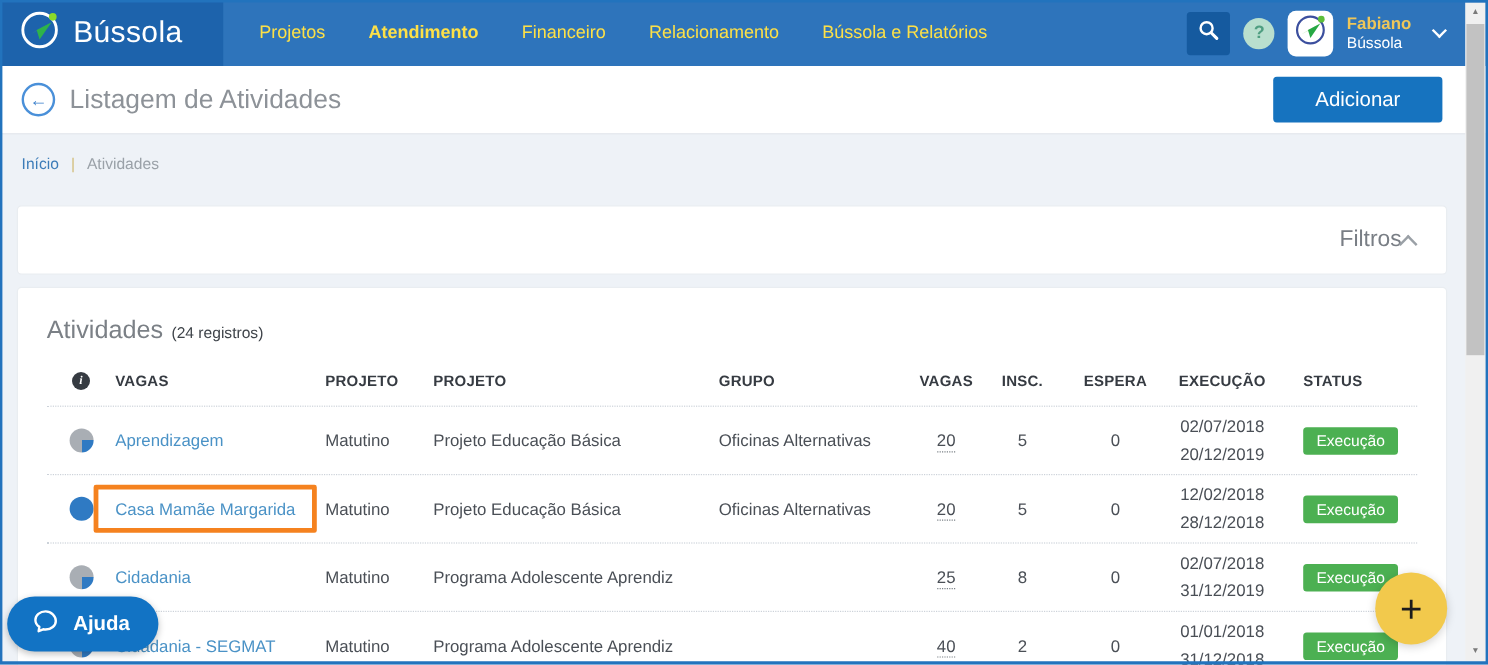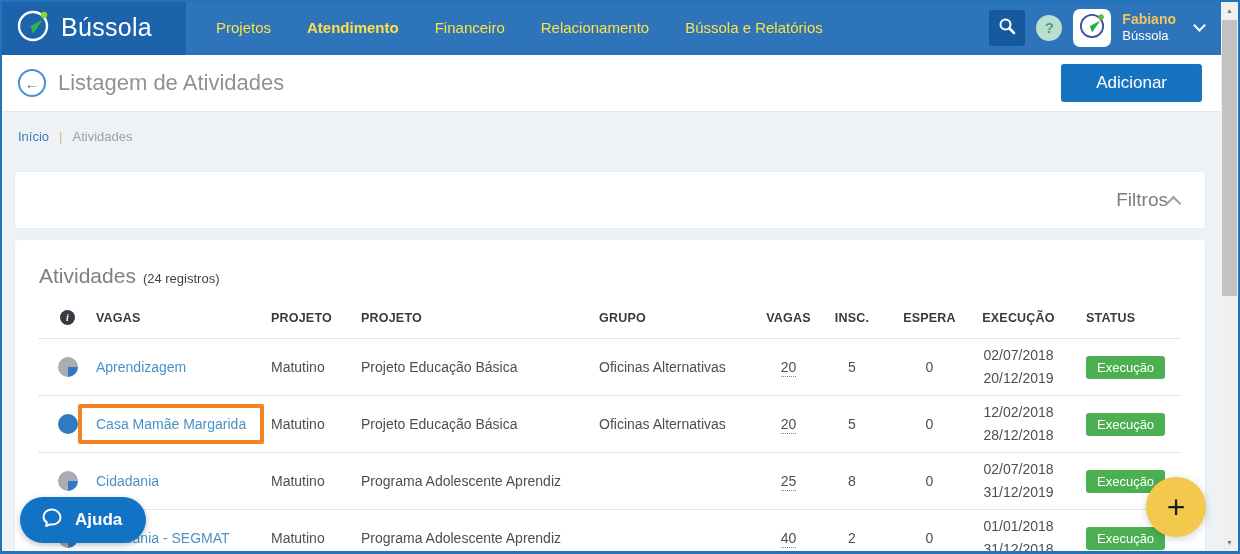--- a/index.html
+++ b/index.html
@@ -62,21 +62,21 @@
   .row-icon { width:20px; height:20px; border-radius:50%; display:block; margin:0 auto; }
   .icon-partial { background:conic-gradient(#a9aeb4 0 25%, #2f7ac3 25% 50%, #a9aeb4 50% 100%); }
   .icon-full { background:#2f7ac3; }
   .link { color:#4a92c6; text-decoration:none; cursor:pointer; }
   .hl-box { display:inline-block; border:4px solid #f5821f; border-radius:2px; padding:8px 14px; margin-left:-18px; }
   .dotted { border-bottom:1px dotted #7a8086; padding-bottom:1px; cursor:help;text-align:center; }
   .exec { line-height:1.65; }
   .badge { display:inline-block; background:#4cb052; color:#fff; font-size:13px; padding:4px 11px; border-radius:3px; }
 
   
-  .help-pill { position:absolute; left:20px; bottom:11px; height:46px; background:#1273c4; border-radius:24px; display:flex; align-items:center; gap:11px; padding:0 24px 0 20px; z-index:30; cursor:pointer; box-shadow:0 2px 6px rgba(0,0,0,.25); }
+  .help-pill { position:absolute; left:6px; bottom:11px; height:46px; background:#1273c4; border-radius:24px; display:flex; align-items:center; gap:11px; padding:0 24px 0 20px; z-index:30; cursor:pointer; box-shadow:0 2px 6px rgba(0,0,0,.25); }
   .help-pill-label { color:#fff; font-weight:bold; font-size:17px; }
   .fab { position:absolute; right:34px; bottom:17px; width:60px; height:60px; border-radius:50%; background:#f2c94c; z-index:25; display:flex; align-items:center; justify-content:center; font-size:32px; font-weight:300; color:#1c1c1c; cursor:pointer; box-shadow:0 2px 8px rgba(0,0,0,.18); }
 
   
   .scrollbar { position:absolute; top:2px; right:2px; width:17px; height:549px; background:#f0f0f0; z-index:40; }
   .sb-arrow { position:absolute; left:0; width:17px; text-align:center; color:#7a7a7a; font-size:7px; }
   .sb-up { top:5px; } .sb-down { bottom:5px; }
   .sb-thumb { position:absolute; top:18px; left:1px; width:15px; height:276px; background:#c2c2c2; cursor:grab; }
 </style>
 </head>

